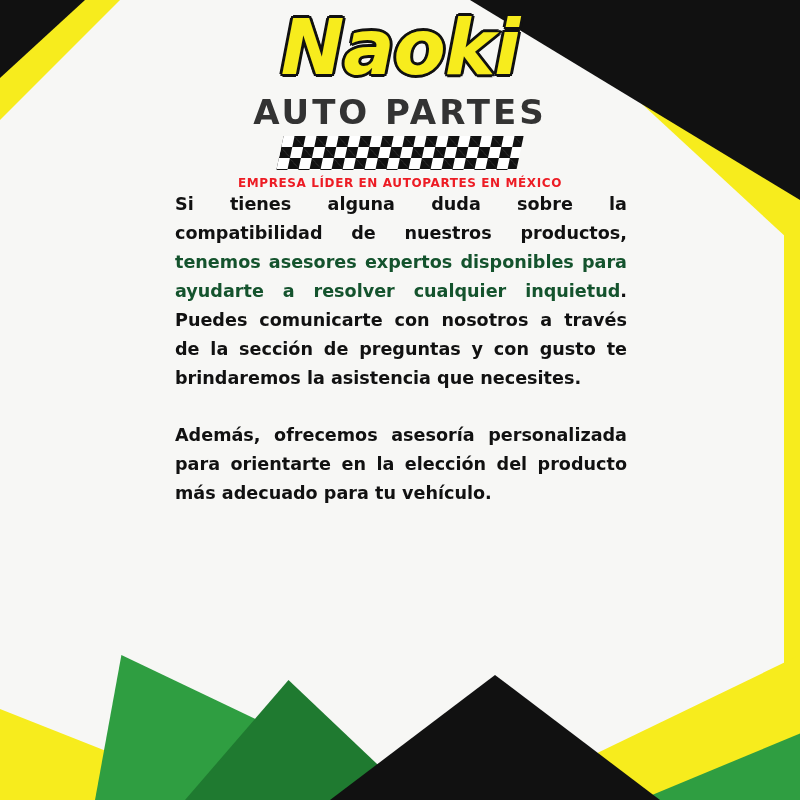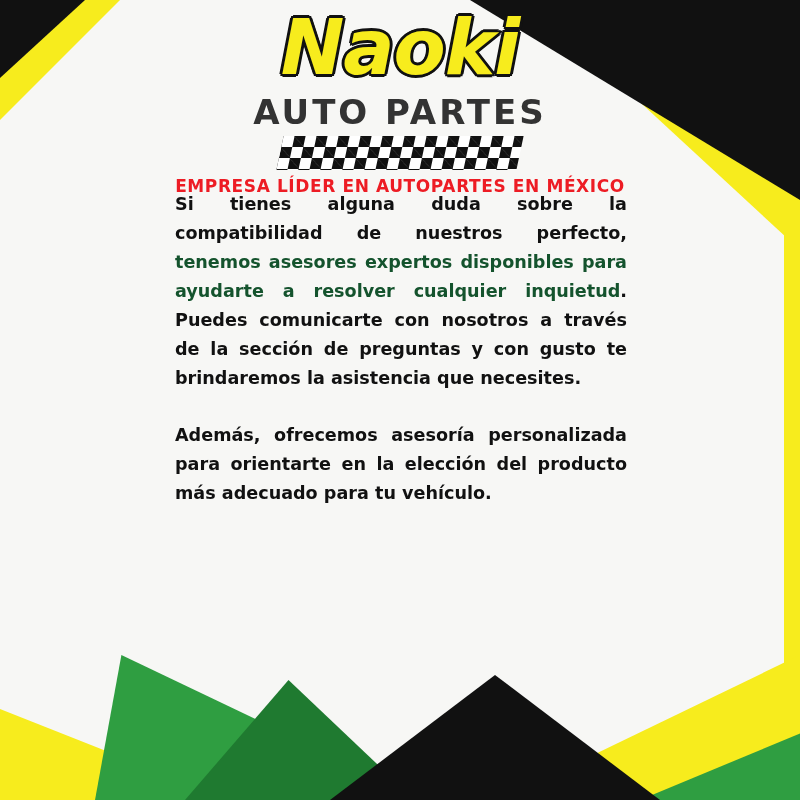--- a/index.html
+++ b/index.html
@@ -194,21 +194,21 @@
     background-image:
       linear-gradient(45deg, #111 25%, transparent 25%, transparent 75%, #111 75%),
       linear-gradient(45deg, #111 25%, transparent 25%, transparent 75%, #111 75%);
     background-size: 22px 22px;
     background-position: 0 0, 11px 11px;
     background-color: #ffffff;
   }
   .tagline {
     font-family: "DejaVu Sans", sans-serif;
     font-weight: bold;
-    font-size: 17px;
+    font-size: 12px;
     letter-spacing: 0.6px;
     color: #ed1c24;
     margin: 6px 0 0 0;
   }
 
   
   .content {
     position: absolute;
     top: 190px;
     left: 175px;
@@ -263,19 +263,19 @@
     <div class="checker-wrap">
       <div class="checker"></div>
     </div>
     <div class="tagline">EMPRESA LÍDER  EN AUTOPARTES EN MÉXICO</div>
   </div>
 
   <div class="content">
 
 
     <p class="para">
-      <span>Si tienes alguna duda sobre la compatibilidad de nuestros perfecto, </span><span class="hl">tenemos asesores expertos disponibles para ayudarte a resolver cualquier inquietud</span><span>. Puedes comunicarte con nosotros a través de la sección de preguntas y con gusto te brindaremos la asistencia que necesites.</span>
+      <span>Si tienes alguna duda sobre la compatibilidad de nuestros productos, </span><span class="hl">tenemos asesores expertos disponibles para ayudarte a resolver cualquier inquietud</span><span>. Puedes comunicarte con nosotros a través de la sección de preguntas y con gusto te brindaremos la asistencia que necesites.</span>
     </p>
 
     <p class="para">Además, ofrecemos asesoría personalizada para orientarte en la elección del producto más adecuado para tu vehículo.</p>
   </div>
 
 </div>
 
 </body></html>

